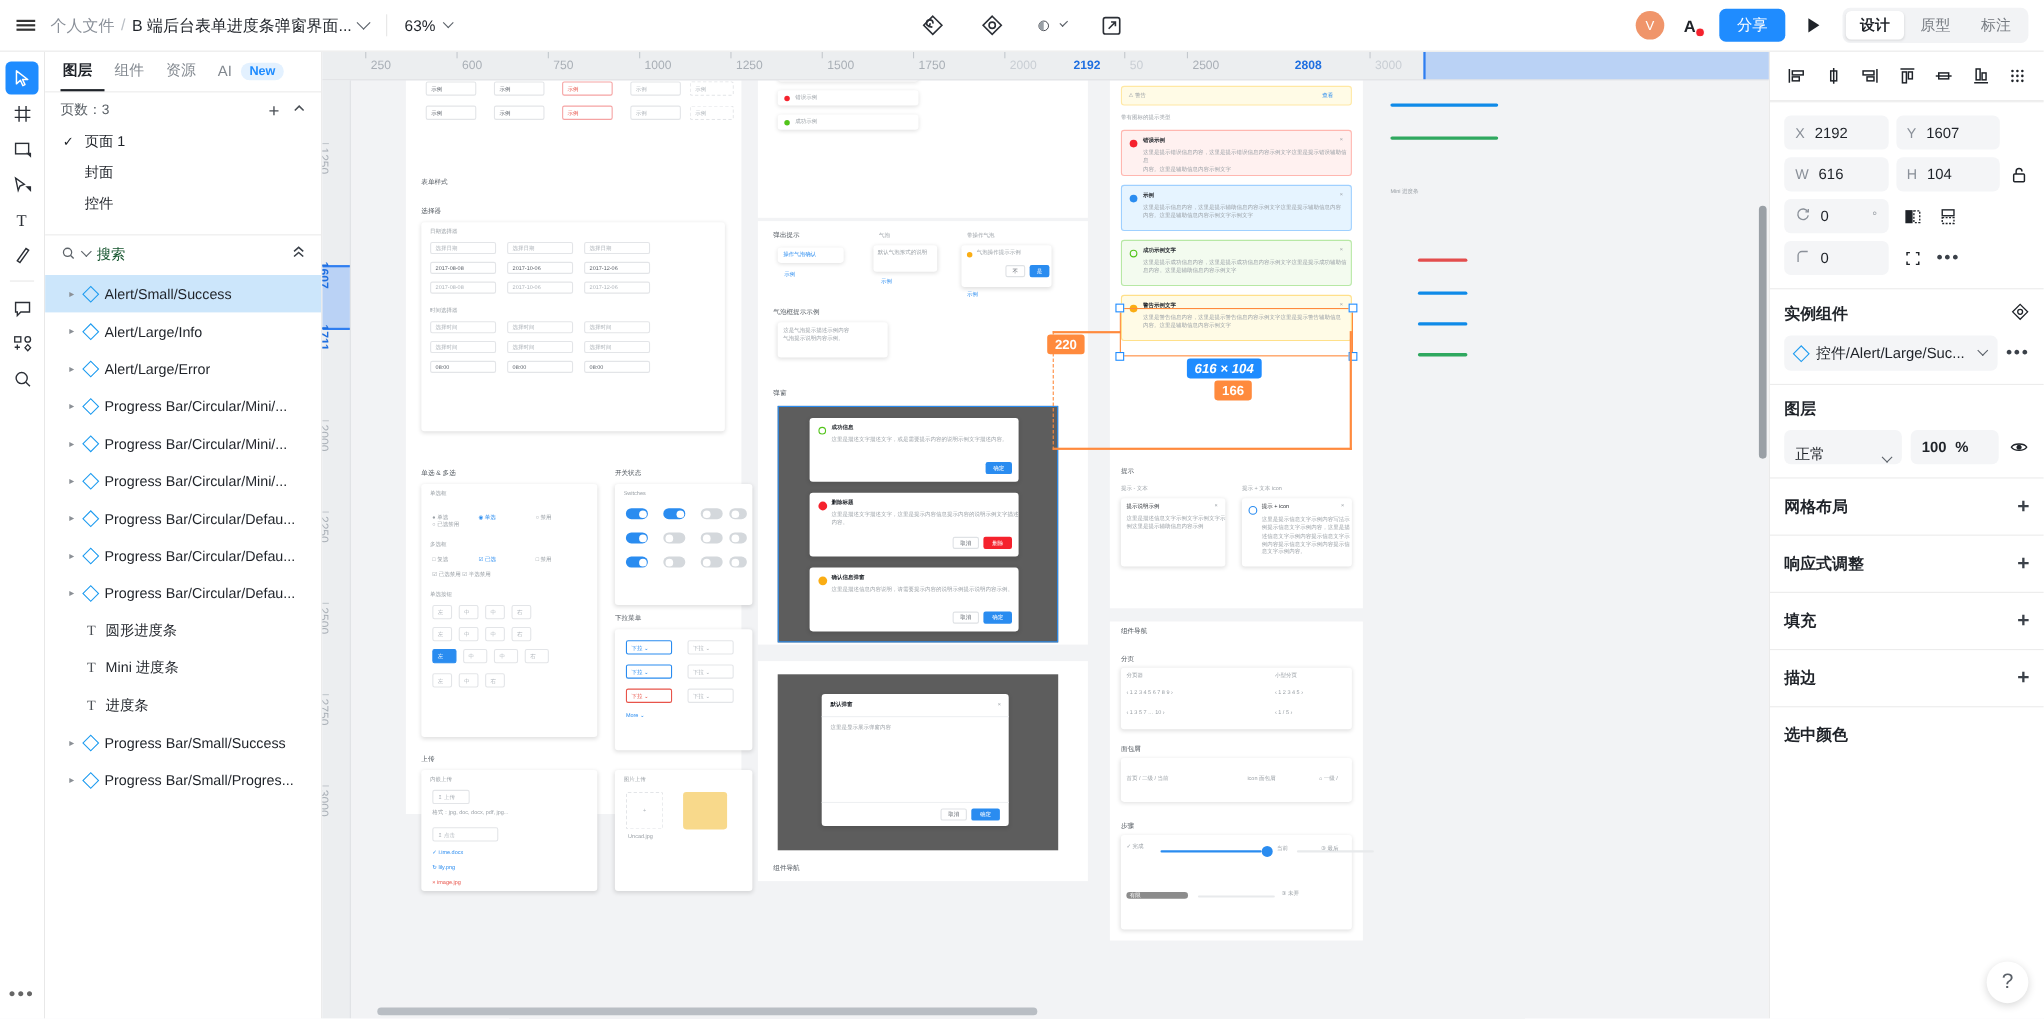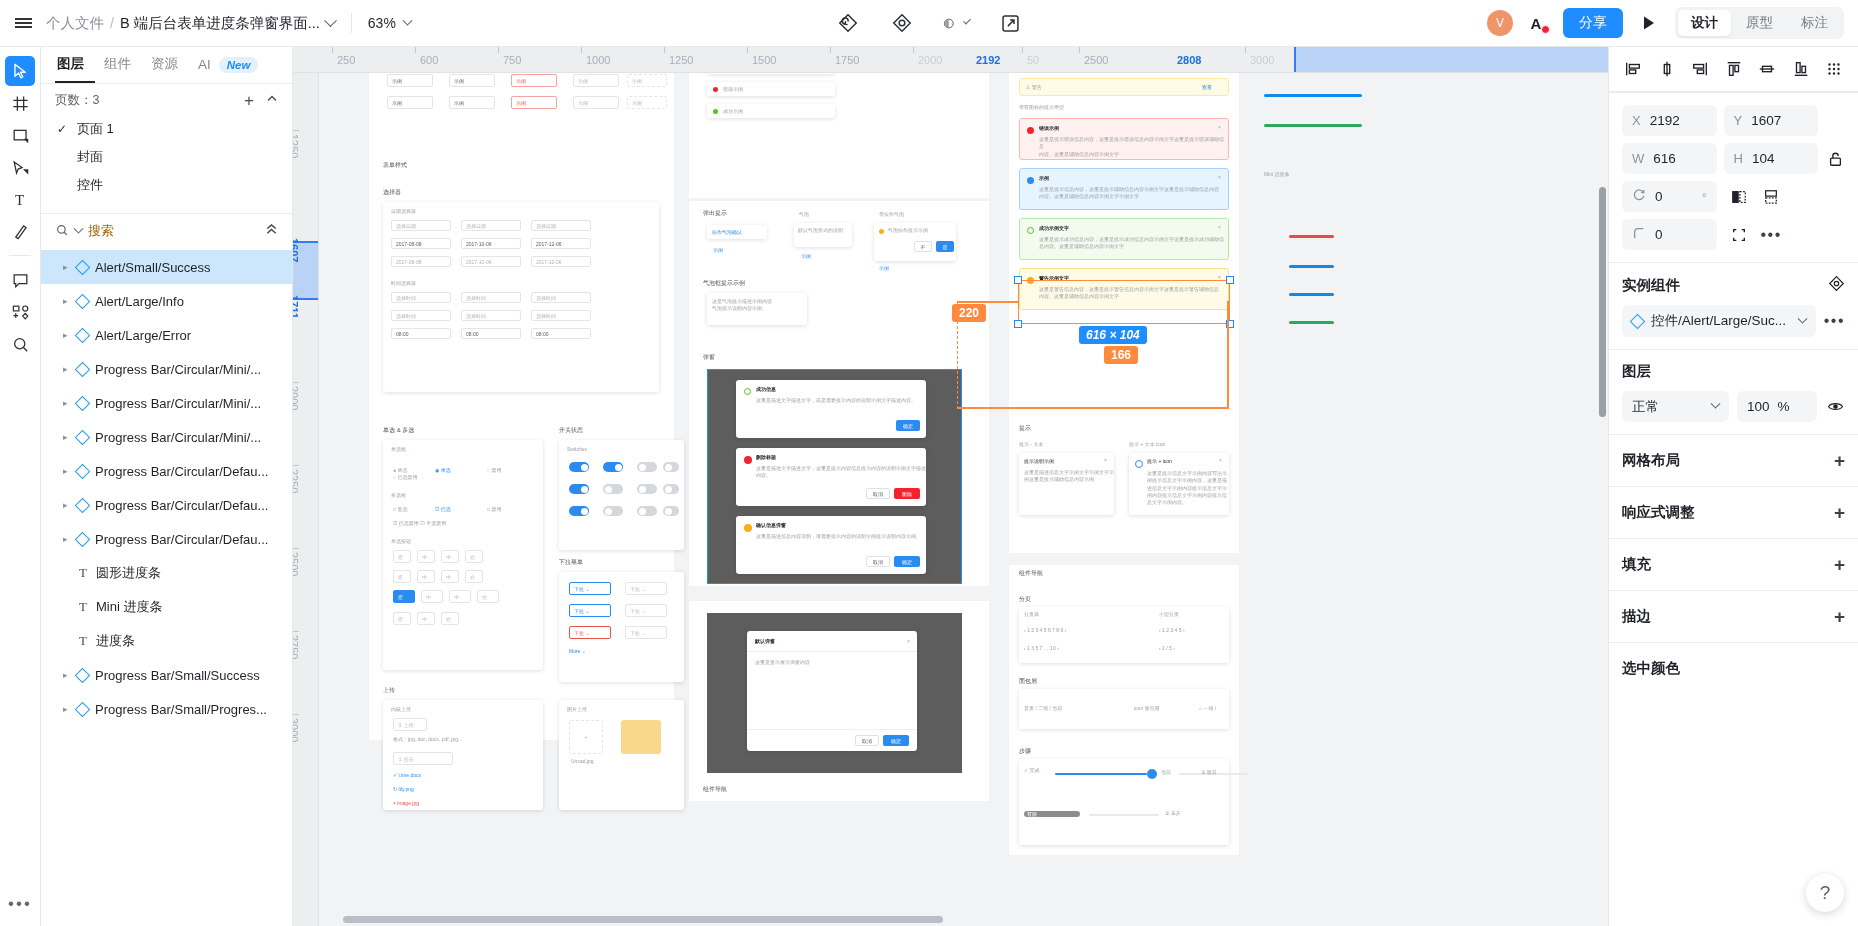--- a/index.html
+++ b/index.html
@@ -55,33 +55,33 @@
   .rail .more{ margin-bottom:12px; letter-spacing:2px; color:#666; font-size:17px; cursor:pointer; }
 
   
   .panel{ width:252px; min-width:252px; background:#fff; border-right:1px solid #e8e8e8;
           display:flex; flex-direction:column; }
   .tabs{ display:flex; align-items:center; gap:20px; padding:0 16px; height:36px; position:relative; }
   .tabs .tab{ font-size:13.5px; color:#82888f; cursor:pointer; padding-bottom:2px; }
   .tabs .tab.on{ color:#1f2329; font-weight:700; }
   .tab-underline{ position:absolute; left:14px; bottom:0; width:40px; height:2px; background:#1f2329; }
   .newbadge{ background:#e3f1ff; color:#1f8cff; font-size:11.5px; font-weight:700;
-             border-radius:10px; padding:2px 8px; margin-left:-12px;font-style:italic; }
+             border-radius:10px; padding:2px 8px; margin-left:-12px; }
   .panel-div{ height:1px; background:#ececec; }
   .pages-head{ display:flex; align-items:center; padding:8px 14px 6px; font-size:12.5px; color:#5d6369; }
   .pages-head .ct{ flex:1; }
   .pg-add{ font-size:17px; color:#4a4f55; cursor:pointer; margin-right:12px; line-height:1; }
   .pg-col{ cursor:pointer; color:#4a4f55; }
   .page-item{ display:flex; align-items:center; gap:8px; height:28px; padding:0 14px 0 16px;
               font-size:13px; color:#1f2329; cursor:pointer; }
   .page-item .tick{ width:12px; color:#1f2329; font-size:12px; }
   .page-item.sub{ padding-left:36px; }
   .search-row{ display:flex; align-items:center; gap:6px; padding:7px 14px; height:34px; }
   .search-row .sq{ color:#5d6369; }
-  .search-ph{ color:#a16207; font-size:13px; flex:1; }
+  .search-ph{ color:#14532d; font-size:13px; flex:1; }
   .layers{ flex:1; overflow:hidden; padding-top:2px; }
   .lrow{ display:flex; align-items:center; gap:7px; height:34px; padding-left:22px; padding-right:8px;
          font-size:13px; color:#1f2329; cursor:pointer; white-space:nowrap; }
   .lrow.sel{ background:#cce6fb; }
   .lrow .arr{ width:7px; color:#8b9096; font-size:9px; }
   .lrow .noarr{ width:7px; }
   .diamond{ width:11px;height:11px;border:1.4px solid #1f9cf0; transform:rotate(45deg); flex:0 0 auto; }
   .ticon{ font-size:13px; color:#4a4f55; width:12px; text-align:center; font-family:"Liberation Serif",serif;}
   .lname{ overflow:hidden; text-overflow:ellipsis; }
 
@@ -170,24 +170,24 @@
   .icobox{ width:20px;height:20px;display:flex;align-items:center;justify-content:center;cursor:pointer;}
   .pairicons{ display:flex; align-items:center; gap:12px; padding-left:5px; }
   .sechead{ display:flex; align-items:center; font-size:14.5px; font-weight:700; color:#1f2329; }
   .sechead .act{ margin-left:auto; cursor:pointer; color:#3b4149; font-size:18px; line-height:1; }
   .inst-row{ display:flex; align-items:center; gap:8px; margin-top:10px; }
   .inst-sel{ flex:1; background:#f4f5f7; border-radius:6px; height:32px; display:flex; align-items:center;
              gap:8px; padding:0 10px; font-size:13.5px; cursor:pointer; overflow:hidden; }
   .inst-sel .nm{ white-space:nowrap; overflow:hidden; }
   .dots{ letter-spacing:1.5px; color:#3b4149; cursor:pointer; font-size:16px; }
   .opa-row{ display:flex; align-items:center; gap:8px; margin-top:10px; }
-  .blend{ flex:1.45; background:#f4f5f7; border-radius:6px; height:31px; display:flex; align-items:center;
+  .blend{ flex:1.45; background:#f4f5f7; border-radius:6px; height:31px; display:flex; align-items:flex-end;
           padding:0 10px; font-size:13.5px; cursor:pointer;gap:24px; }
   .opa{ flex:1; background:#f4f5f7; border-radius:6px; height:31px; display:flex; align-items:center;
-        gap:6px; padding:0 10px; font-size:13.5px; cursor:text; }
+        gap:6px; padding:0 10px; font-size:13.5px; cursor:text;font-weight:bold; }
   .rowhead{ display:flex; align-items:center; padding:16px 13px; font-size:14.5px; font-weight:700; }
   .rowhead .plus{ margin-left:auto; font-size:19px; color:#3b4149; cursor:pointer; line-height:1; }
   .help-fab{ position:absolute; right:14px; bottom:14px; width:38px;height:38px;border-radius:50%;
              background:#fff; box-shadow:0 2px 8px rgba(0,0,0,.16); display:flex;align-items:center;
              justify-content:center; font-size:19px; color:#5a6068; cursor:pointer; }
 </style>
 </head>
 <body>
 
 <div id="app">

